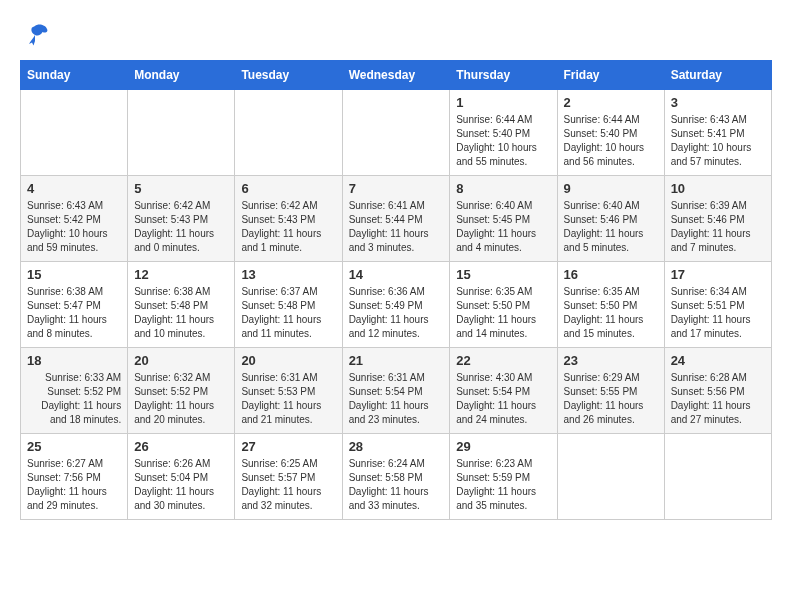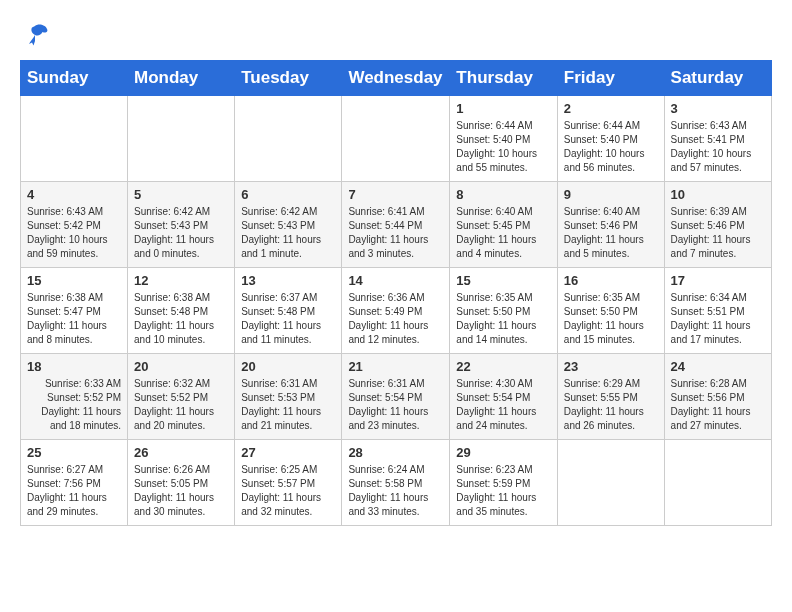--- a/index.html
+++ b/index.html
@@ -49,21 +49,21 @@
     .calendar-table {
       width: 100%;
       border-collapse: collapse;
       font-size: 11px;
     }
     .calendar-table th {
       background-color: #2a6dd9;
       color: #fff;
       padding: 7px 6px;
       text-align: left;
-      font-size: 17px;
+      font-size: 12px;
       font-weight: bold;
       border: 1px solid #2a6dd9;
     }
     .calendar-table td {
       border: 1px solid #ccc;
       vertical-align: top;
       padding: 5px 6px;
       width: 108px;
       min-height: 80px;
       background: #fff;
@@ -354,21 +354,21 @@
             <div class="day-info" style="white-space: pre-line;">Sunrise: 6:27 AM
 Sunset: 7:56 PM
 Daylight: 11 hours
 and 29 minutes.</div>
           </div>
         </td>
         <td>
           <div class="cell-content">
             <span class="day-num">26</span>
             <div class="day-info" style="white-space: pre-line;">Sunrise: 6:26 AM
-Sunset: 5:05 PM
+Sunset: 5:04 PM
 Daylight: 11 hours
 and 30 minutes.</div>
           </div>
         </td>
         <td>
           <div class="cell-content">
             <span class="day-num">27</span>
             <div class="day-info" style="white-space: pre-line;">Sunrise: 6:25 AM
 Sunset: 5:57 PM
 Daylight: 11 hours

